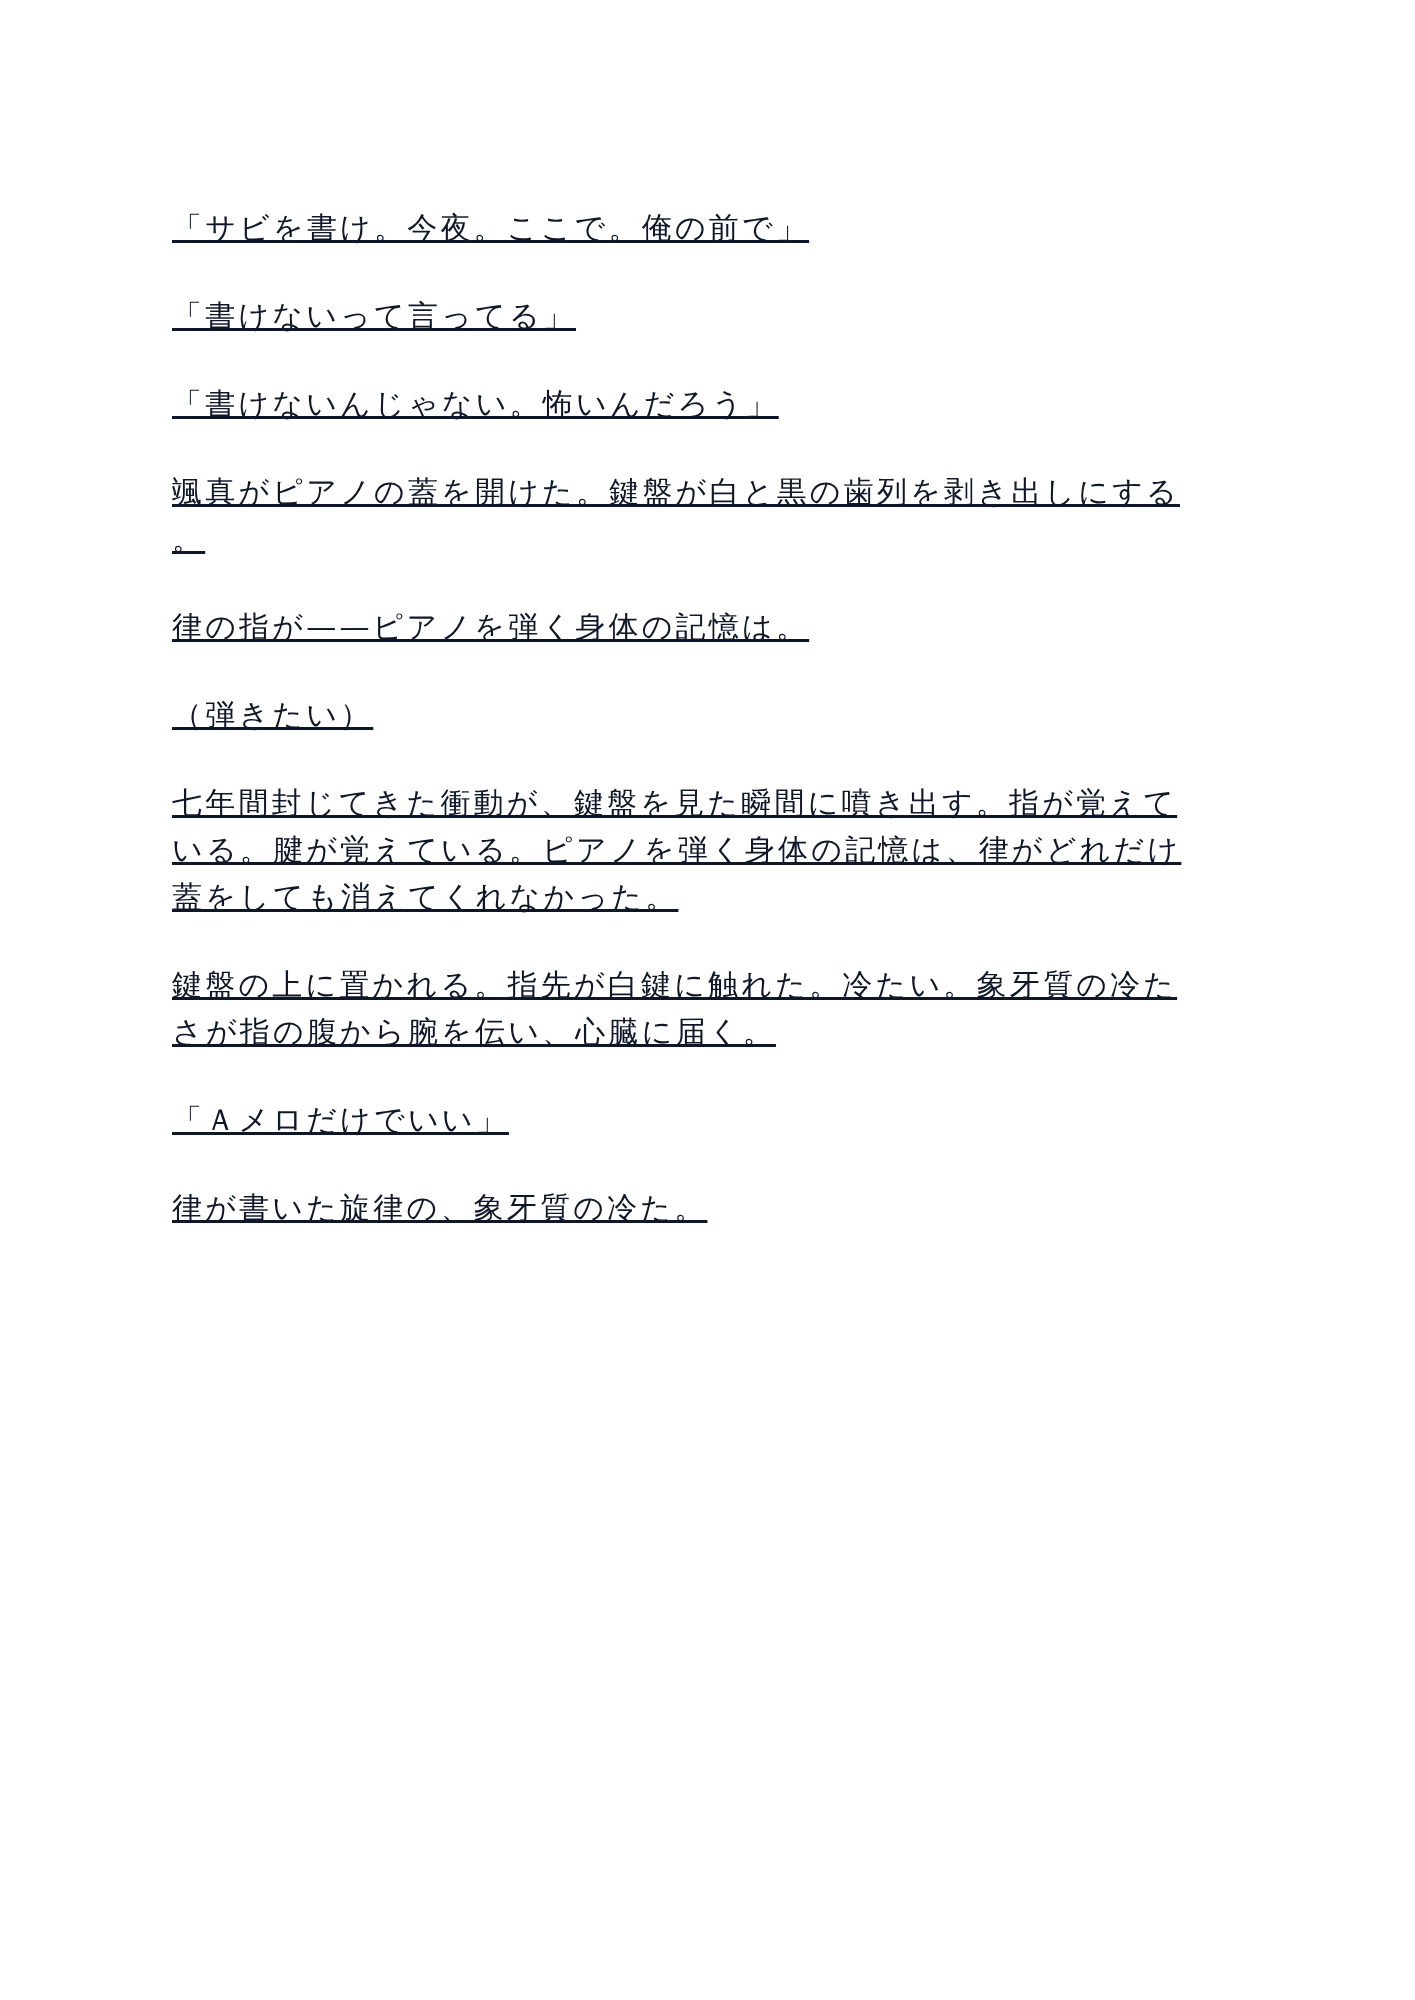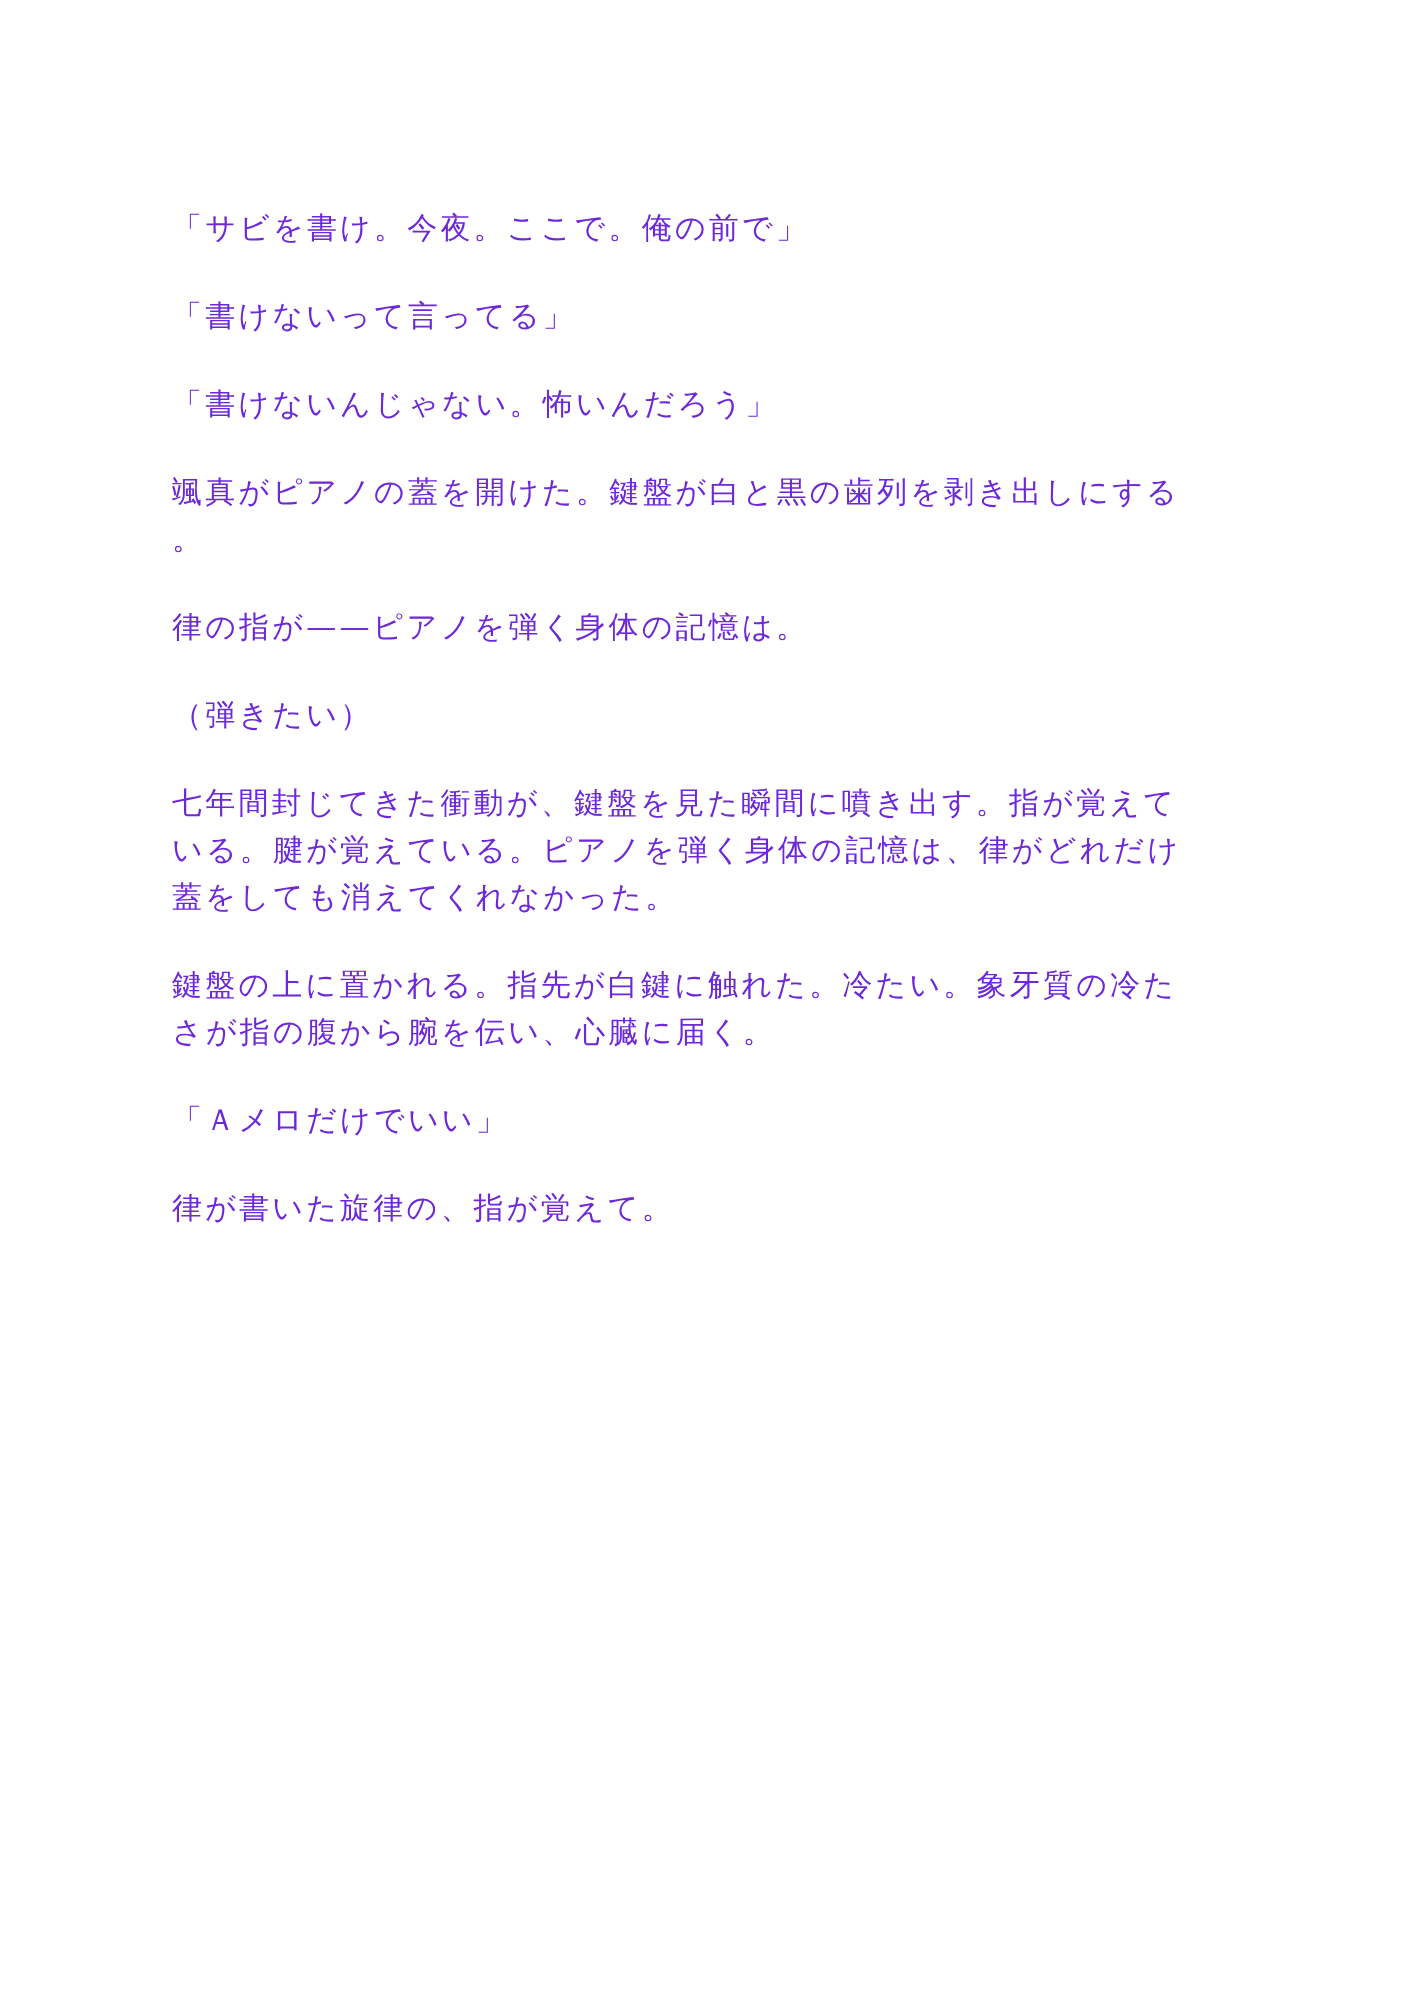--- a/index.html
+++ b/index.html
@@ -25,28 +25,28 @@
     text-align: left;
   }
   .para {
     margin: 0 0 41px 0;
     white-space: pre-line;
   }
 </style>
 </head>
 <body style="background: rgb(255, 255, 255);">
 
-<main class="page" id="doc" style="color: #6d28d9;">
+<main class="page" id="doc" style="color: #0f172a; text-decoration: underline;">
     <p class="para">「サビを書け。今夜。ここで。俺の前で」</p>
     <p class="para">「書けないって言ってる」</p>
     <p class="para">「書けないんじゃない。怖いんだろう」</p>
     <p class="para">颯真がピアノの蓋を開けた。鍵盤が白と黒の歯列を剥き出しにする
 。</p>
     <p class="para">律の指が——ピアノを弾く身体の記憶は。</p>
     <p class="para">（弾きたい）</p>
     <p class="para">七年間封じてきた衝動が、鍵盤を見た瞬間に噴き出す。指が覚えて
 いる。腱が覚えている。ピアノを弾く身体の記憶は、律がどれだけ
 蓋をしても消えてくれなかった。</p>
     <p class="para">鍵盤の上に置かれる。指先が白鍵に触れた。冷たい。象牙質の冷た
 さが指の腹から腕を伝い、心臓に届く。</p>
     <p class="para">「Ａメロだけでいい」</p>
-    <p class="para">律が書いた旋律の、指が覚えて。</p>
+    <p class="para">律が書いた旋律の、象牙質の冷た。</p>
   </main>
 
 </body></html>

